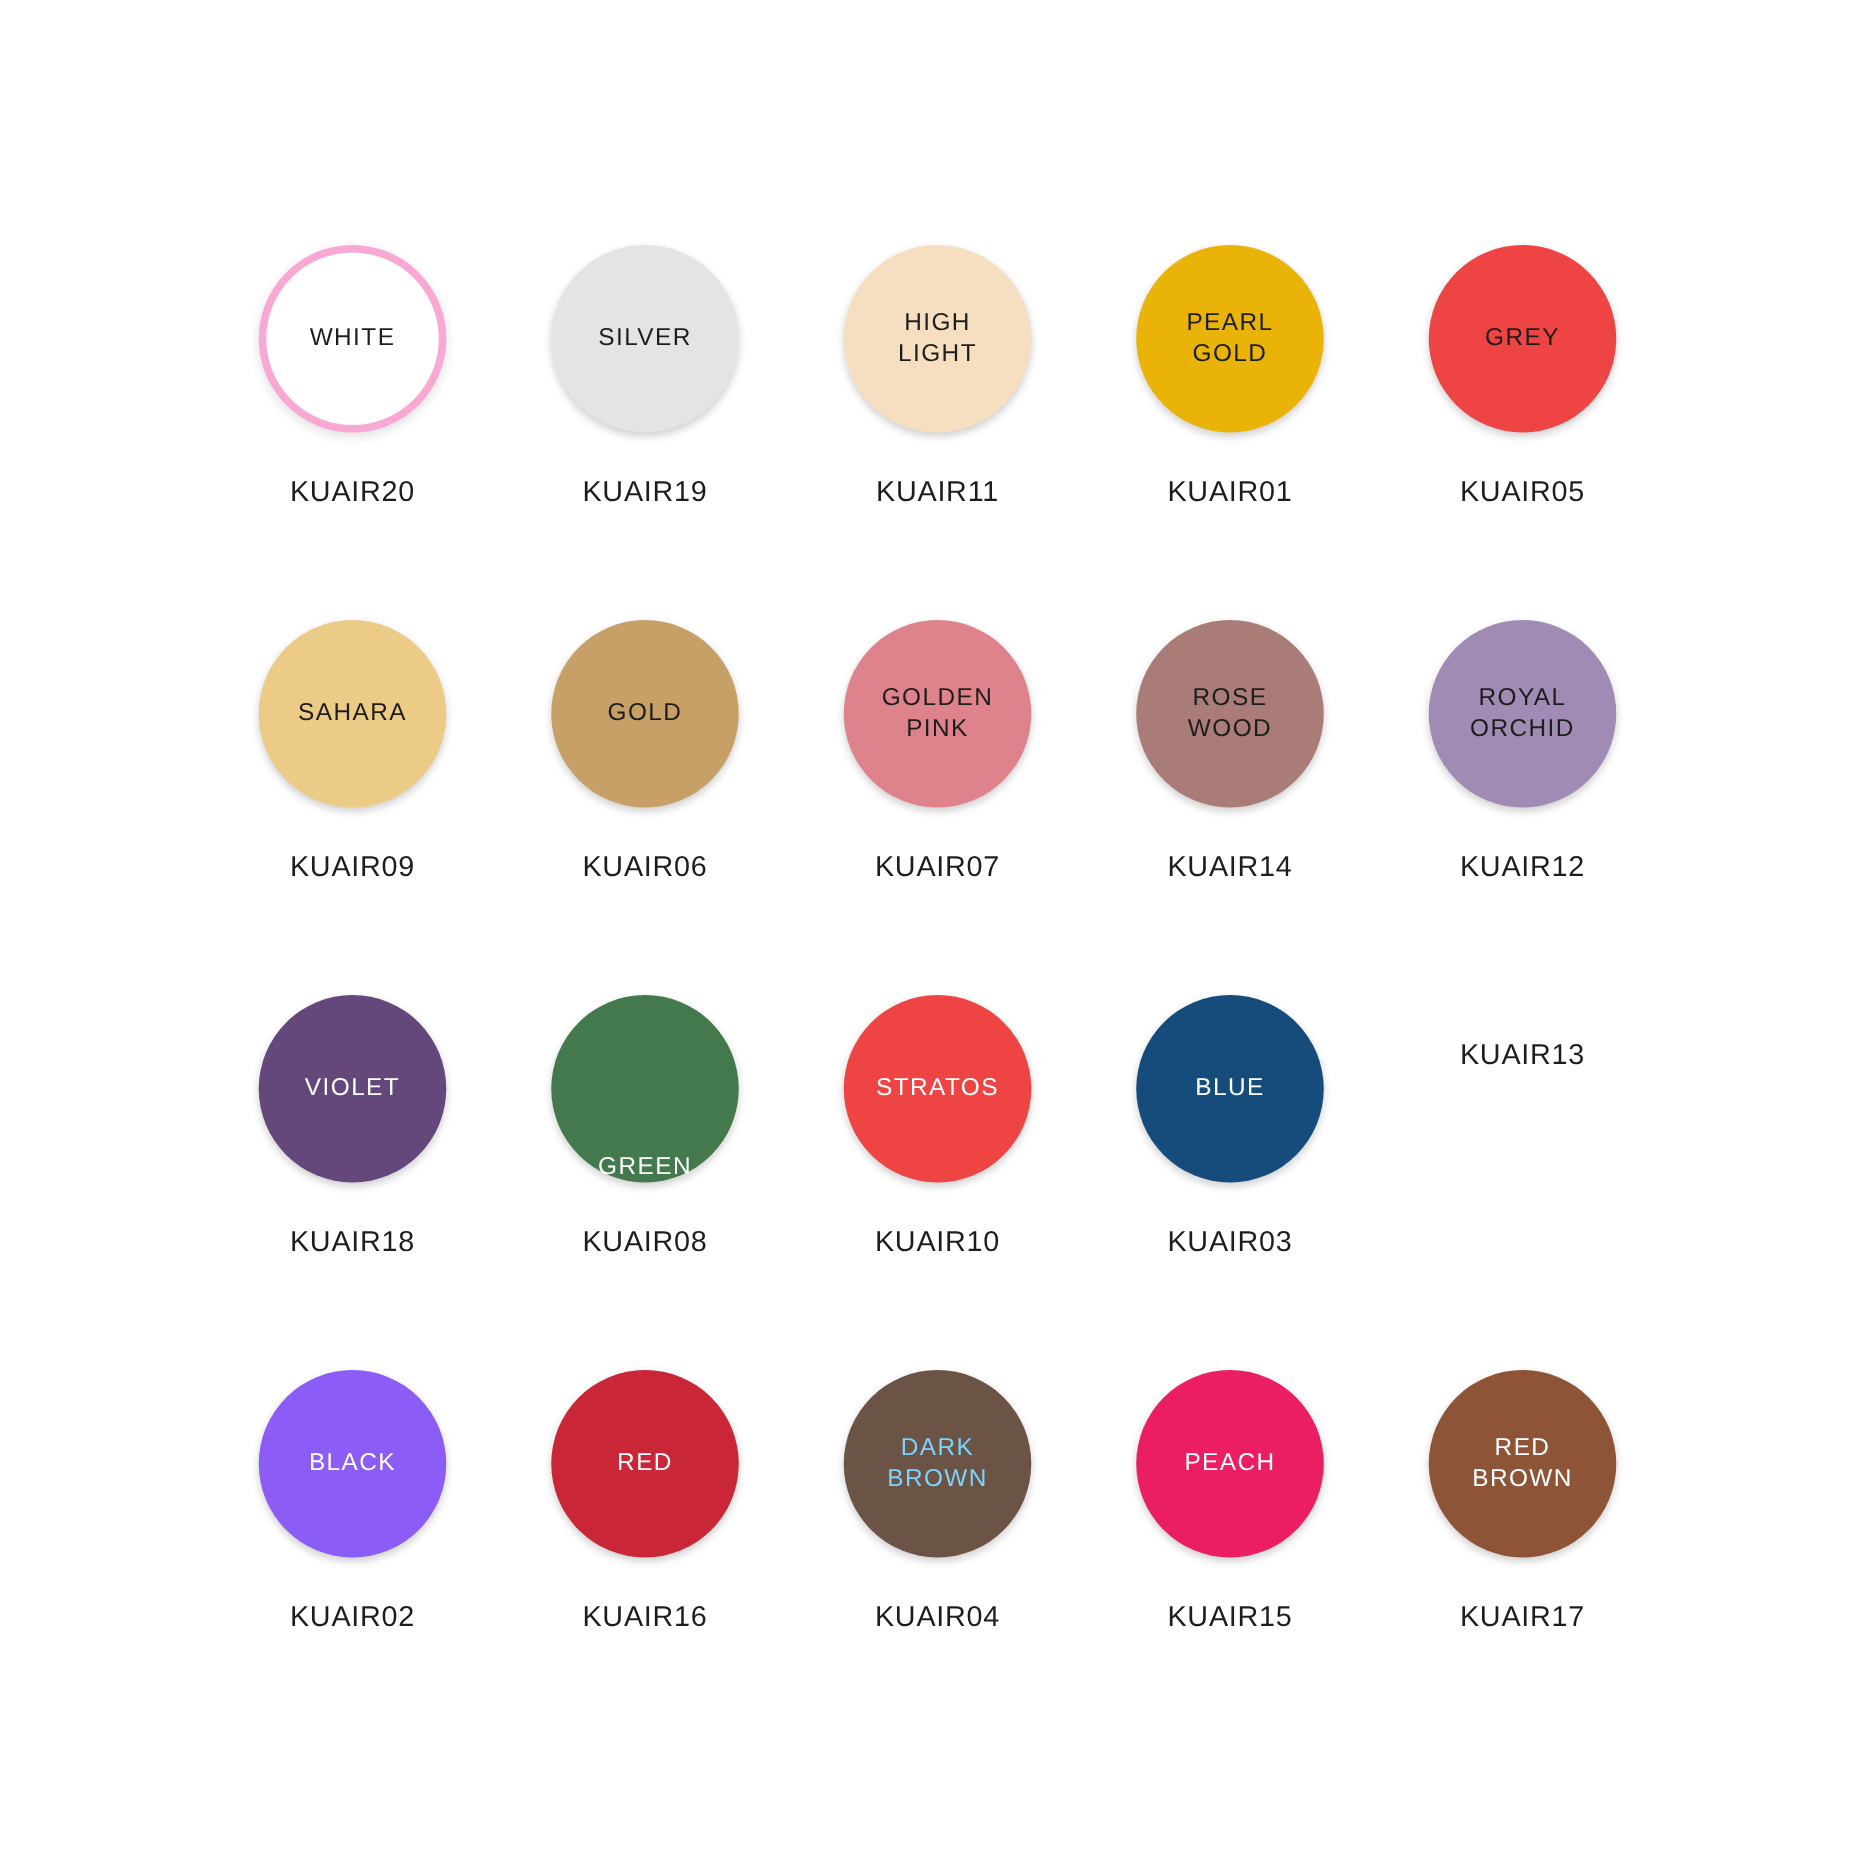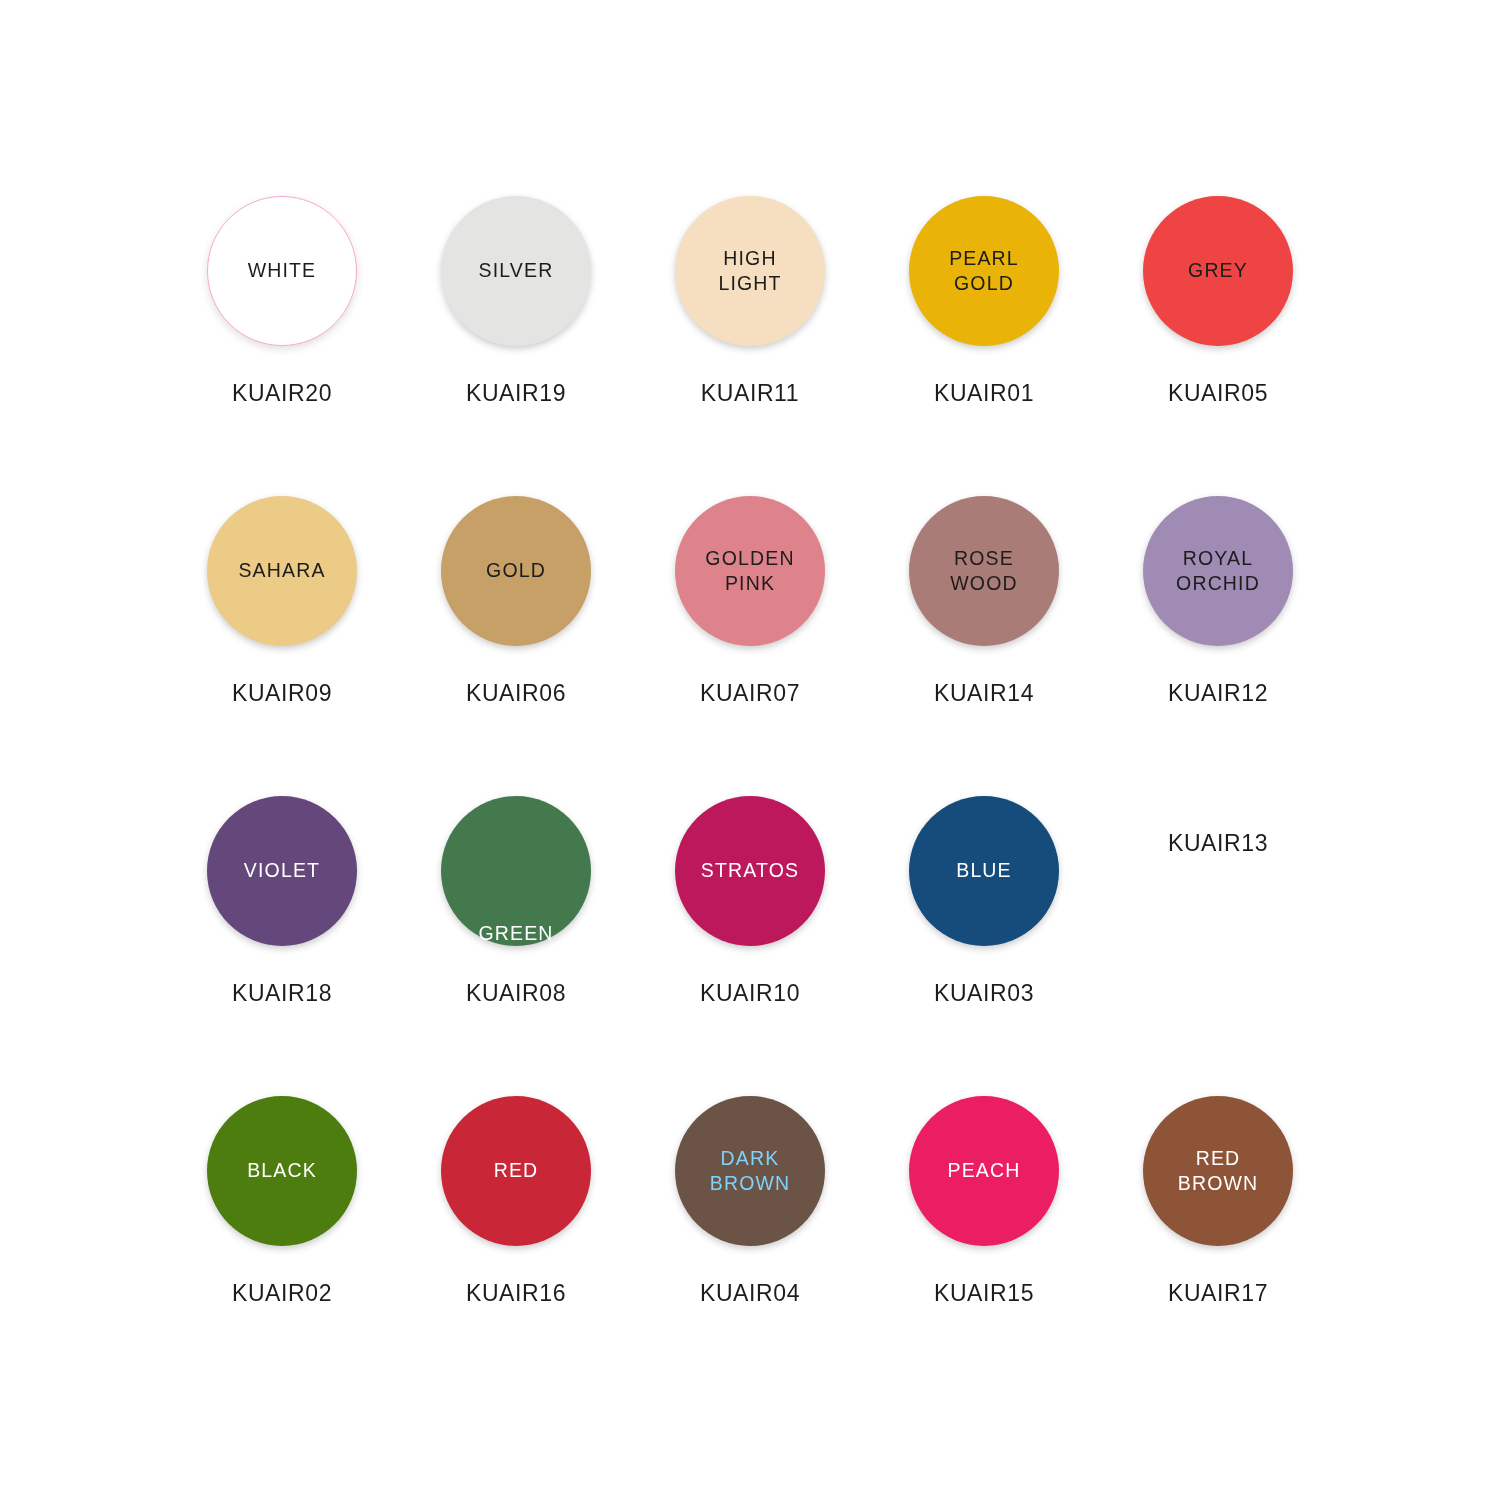--- a/index.html
+++ b/index.html
@@ -47,21 +47,21 @@
     border-radius: 50%;
     display: flex;
     align-items: center;
     justify-content: center;
     text-align: center;
     box-shadow: 0 3px 7px rgba(0,0,0,0.20);
     box-sizing: border-box;
   }
 
   .swatch-disc.has-outline {
-    border: 1px solid #f9a8d4;
+    border: 6px solid #f9a8d4;
     box-shadow: 0 3px 9px rgba(0,0,0,0.13);
     align-items: center;
   }
 
   .swatch-name {
     font-size: 19.5px;
     letter-spacing: 1.15px;
     line-height: 1.30;
     font-weight: 400;
     white-space: pre-line;
@@ -160,39 +160,39 @@
       </div>
       <div class="swatch-code">KUAIR18</div>
     </div>
     <div class="swatch-cell">
       <div class="swatch-disc" style="background: rgb(67, 121, 77); color: rgb(255, 255, 255); align-items: flex-end;">
         <span class="swatch-name">GREEN</span>
       </div>
       <div class="swatch-code">KUAIR08</div>
     </div>
     <div class="swatch-cell">
-      <div class="swatch-disc" style="background: #be185d; color: rgb(255, 255, 255);">
+      <div class="swatch-disc" style="background: #ef4444; color: rgb(255, 255, 255);">
         <span class="swatch-name">STRATOS</span>
       </div>
       <div class="swatch-code">KUAIR10</div>
     </div>
     <div class="swatch-cell">
       <div class="swatch-disc" style="background: rgb(21, 76, 124); color: rgb(255, 255, 255);">
         <span class="swatch-name">BLUE</span>
       </div>
       <div class="swatch-code">KUAIR03</div>
     </div>
     <div class="swatch-cell">
       <div class="swatch-code">KUAIR13</div>
     </div>
   </div>
 
   <div class="swatch-row">
     <div class="swatch-cell">
-      <div class="swatch-disc" style="background: #4d7c0f; color: rgb(255, 255, 255); align-items: center;">
+      <div class="swatch-disc" style="background: #8b5cf6; color: rgb(255, 255, 255); align-items: center;">
         <span class="swatch-name">BLACK</span>
       </div>
       <div class="swatch-code">KUAIR02</div>
     </div>
     <div class="swatch-cell">
       <div class="swatch-disc" style="background: rgb(201, 38, 56); color: rgb(255, 255, 255);">
         <span class="swatch-name">RED</span>
       </div>
       <div class="swatch-code">KUAIR16</div>
     </div>

